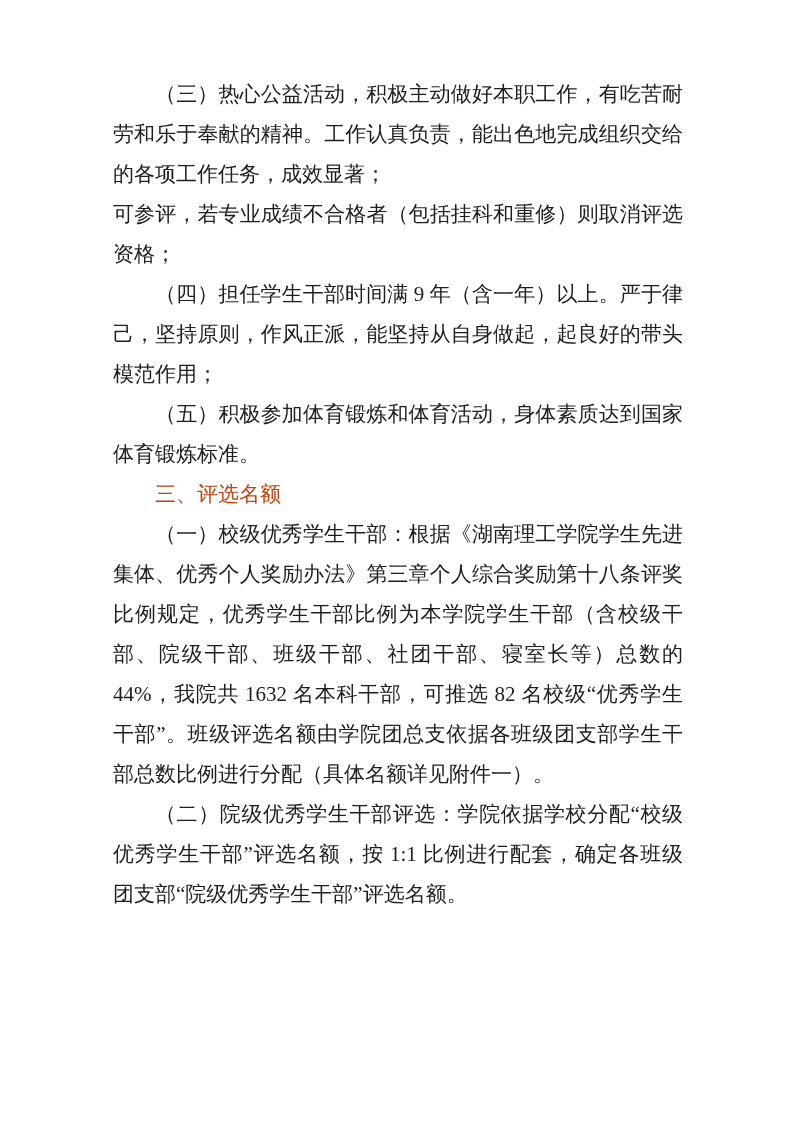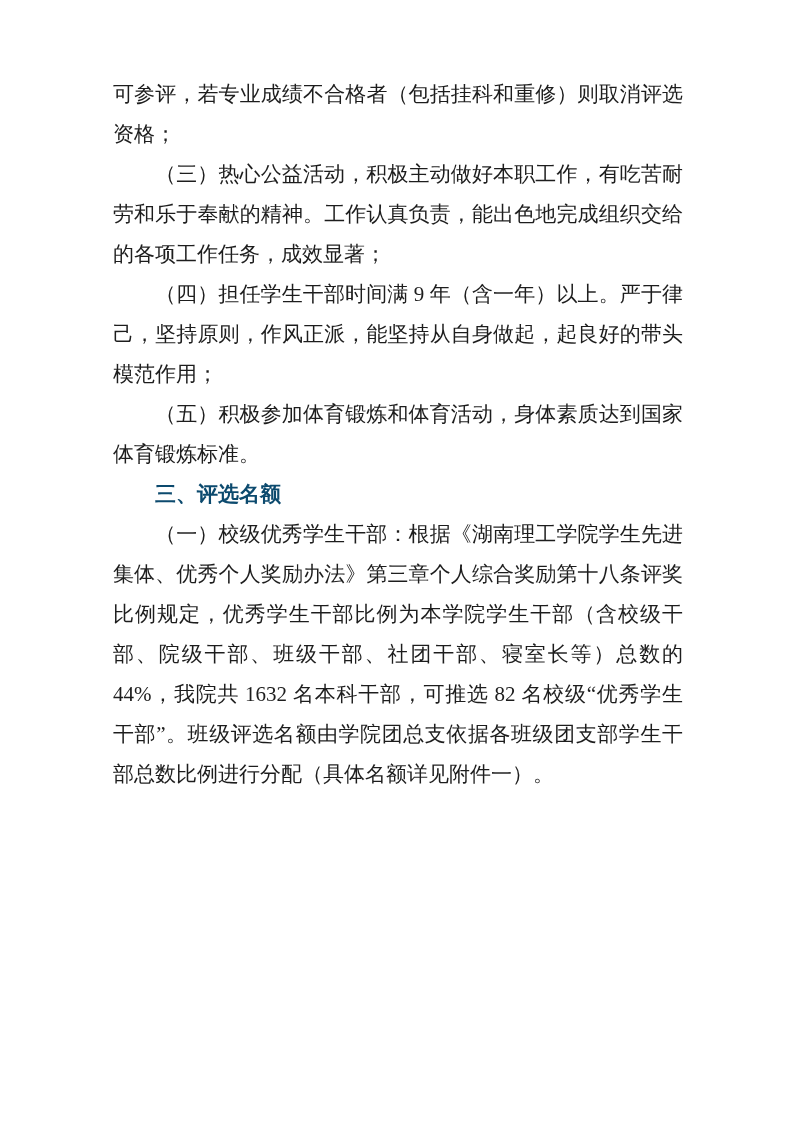--- a/index.html
+++ b/index.html
@@ -26,30 +26,31 @@
     text-align: justify;
   }
   .content p {
     margin: 0;
     padding: 0;
   }
   .indent {
     text-indent: 2em;
   }
   .heading {
-    font-weight: bold;
+    font-weight: normal;
     font-family: "Liberation Sans", "DejaVu Sans", sans-serif;
-    color: #0c4a6e;
+    color: #c2410c;
   }
 </style>
 </head>
 <body>
 
 <div class="page">
   <div class="content">
+      <p class="body indent">（三）热心公益活动，积极主动做好本职工作，有吃苦耐劳和乐于奉献的精神。工作认真负责，能出色地完成组织交给的各项工作任务，成效显著；</p>
       <p class="body">可参评，若专业成绩不合格者（包括挂科和重修）则取消评选资格；</p>
-      <p class="body indent">（三）热心公益活动，积极主动做好本职工作，有吃苦耐劳和乐于奉献的精神。工作认真负责，能出色地完成组织交给的各项工作任务，成效显著；</p>
       <p class="body indent">（四）担任学生干部时间满 9 年（含一年）以上。严于律己，坚持原则，作风正派，能坚持从自身做起，起良好的带头模范作用；</p>
       <p class="body indent">（五）积极参加体育锻炼和体育活动，身体素质达到国家体育锻炼标准。</p>
       <p class="heading indent">三、评选名额</p>
       <p class="body indent">（一）校级优秀学生干部：根据《湖南理工学院学生先进集体、优秀个人奖励办法》第三章个人综合奖励第十八条评奖比例规定，优秀学生干部比例为本学院学生干部（含校级干部、院级干部、班级干部、社团干部、寝室长等）总数的 44%，我院共 1632 名本科干部，可推选 82 名校级“优秀学生干部”。班级评选名额由学院团总支依据各班级团支部学生干部总数比例进行分配（具体名额详见附件一）。</p>
+      <p class="body indent">（二）院级优秀学生干部评选：学院依据学校分配“校级优秀学生干部”评选名额，按 1:1 比例进行配套，确定各班级团支部“院级优秀学生干部”评选名额。</p>
     </div>
 </div>
 
 </body></html>

